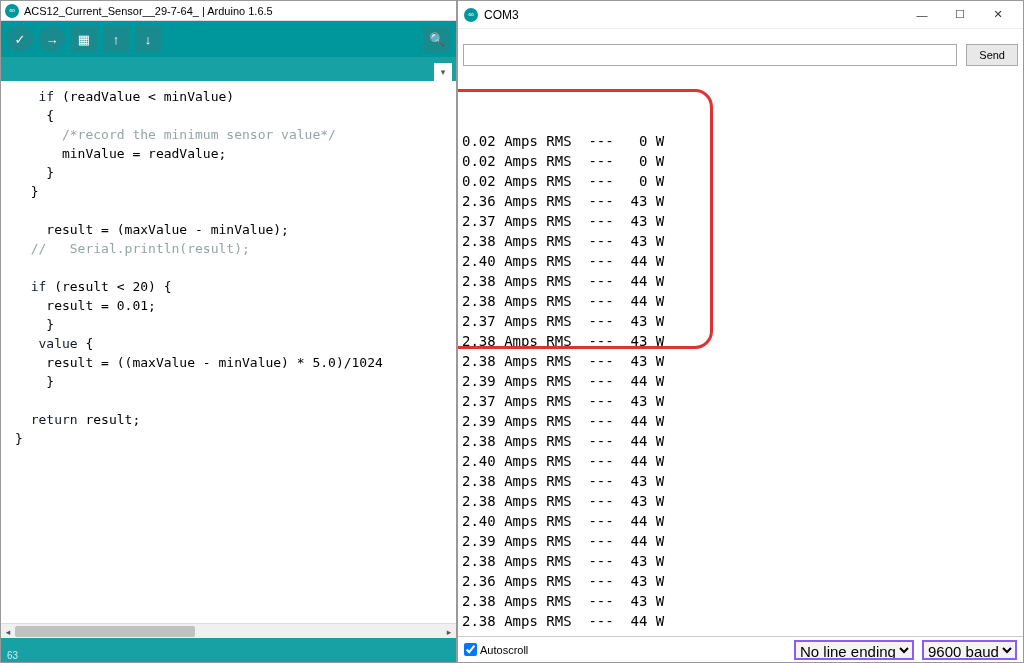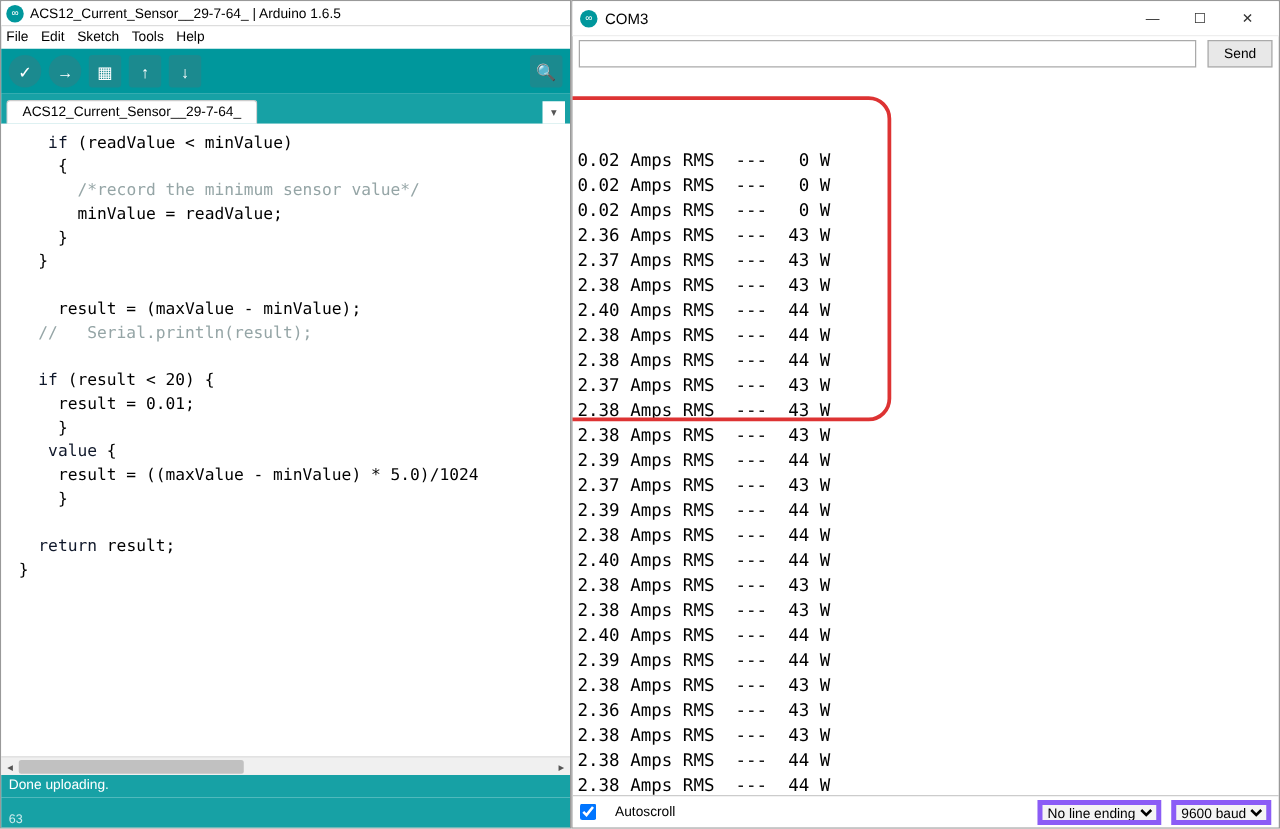--- a/index.html
+++ b/index.html
@@ -29,56 +29,48 @@
 .console { height: 60px; background: #000; color: #fff; font-family: Consolas, monospace; font-size: 12px; padding: 3px 6px; white-space: pre; overflow: hidden; line-height: 17px; }
 .footer-teal { height: 17px; background: #17a1a5; color: #cfecee; font-size: 10px; padding: 12px 6px; }
 
 
 .serial { position: absolute; left: 457px; top: 0; width: 567px; height: 663px; border: 1px solid #999; background: #fff; display: flex; flex-direction: column; }
 .ser-titlebar { height: 28px; background: #fff; display: flex; align-items: center; padding: 0 6px; border-bottom: 1px solid #eee; }
 .ser-titlebar .logo { width: 14px; height: 14px; background: #00979c; border-radius: 50%; margin-right: 6px; display: flex; align-items: center; justify-content: center; color: #fff; font-size: 8px; }
 .ser-titlebar .title { font-size: 12px; }
 .win-btns { margin-left: auto; display: flex; }
 .win-btn { width: 38px; height: 26px; display: flex; align-items: center; justify-content: center; font-size: 11px; color: #333; }
-.input-row { height: 28px; display: flex; align-items: center; padding: 3px 5px; gap: 9px; }
+.input-row { height: 28px; display: flex; align-items: center; padding: 3px 5px; gap: 9px; margin-top: 12px; }
 .input-row input { flex: 1; height: 22px; border: 1px solid #aaa; padding: 0 4px; font-size: 12px; }
 .btn { height: 22px; padding: 0 12px; background: #e8e8e8; border: 1px solid #aaa; font-size: 11px; cursor: pointer; }
 .output { flex: 1; font-family: Consolas, monospace; font-size: 14px; padding: 2px 4px; white-space: pre; overflow: hidden; line-height: 20px; position: relative; }
 .highlight-box { position: absolute; border: 3px solid #d33; border-radius: 18px; pointer-events: none; }
 .bottom-row { height: 26px; border-top: 1px solid #ccc; display: flex; align-items: center; padding: 0 6px; gap: 8px; font-size: 11px; }
-.bottom-row label { display: flex; align-items: center; gap: 15px; }
+.bottom-row label { display: flex; align-items: center; gap: 3px; }
 .bottom-row .spacer { flex: 1; }
-.bottom-row select { height: 20px; border: 4px solid #8b5cf6; font-size: 11px; background: #f4f4f4; }
+.bottom-row select { height: 20px; border: 2px solid #8b5cf6; font-size: 15px; background: #f4f4f4; }
 </style>
 </head>
 <body>
 
 <div class="ide">
   <div class="ide-titlebar">
     <div class="logo">∞</div>
     <span>ACS12_Current_Sensor__29-7-64_ | Arduino 1.6.5</span>
-  </div>
-  <div class="ide-menubar">
-    <span>File</span>
-    <span>Edit</span>
-    <span>Sketch</span>
-    <span>Tools</span>
-    <span>Help</span>
   </div>
   <div class="ide-toolbar">
     <div class="tb-btn round">✓</div>
     <div class="tb-btn round">→</div>
     <div class="tb-btn">▦</div>
     <div class="tb-btn">↑</div>
     <div class="tb-btn">↓</div>
     <div class="tb-spacer"></div>
     <div class="tb-btn">🔍</div>
   </div>
   <div class="tab-strip">
-    <div class="tab">ACS12_Current_Sensor__29-7-64_</div>
     <div class="dd">▾</div>
   </div>
   <div class="code-area" id="code-area">   <span class="kw">if</span> (readValue &lt; minValue)
     {
       <span class="cm">/*record the minimum sensor value*/</span>
       minValue = readValue;
     }
   }
 
     result = (maxValue - minValue);
@@ -91,21 +83,20 @@
     result = ((maxValue - minValue) * 5.0)/1024
     }
 
   <span class="kw">return</span> result;
 }</div>
   <div class="scrollbar-h">
     <div class="arr l">◂</div>
     <div class="thumb"></div>
     <div class="arr r">▸</div>
   </div>
-  <div class="status-teal">Done uploading.</div>
   <div class="footer-teal">63</div>
 </div>
 
 <div class="serial">
   <div class="ser-titlebar">
     <div class="logo">∞</div>
     <span class="title">COM3</span>
     <div class="win-btns">
       <div class="win-btn">—</div>
       <div class="win-btn">☐</div>

